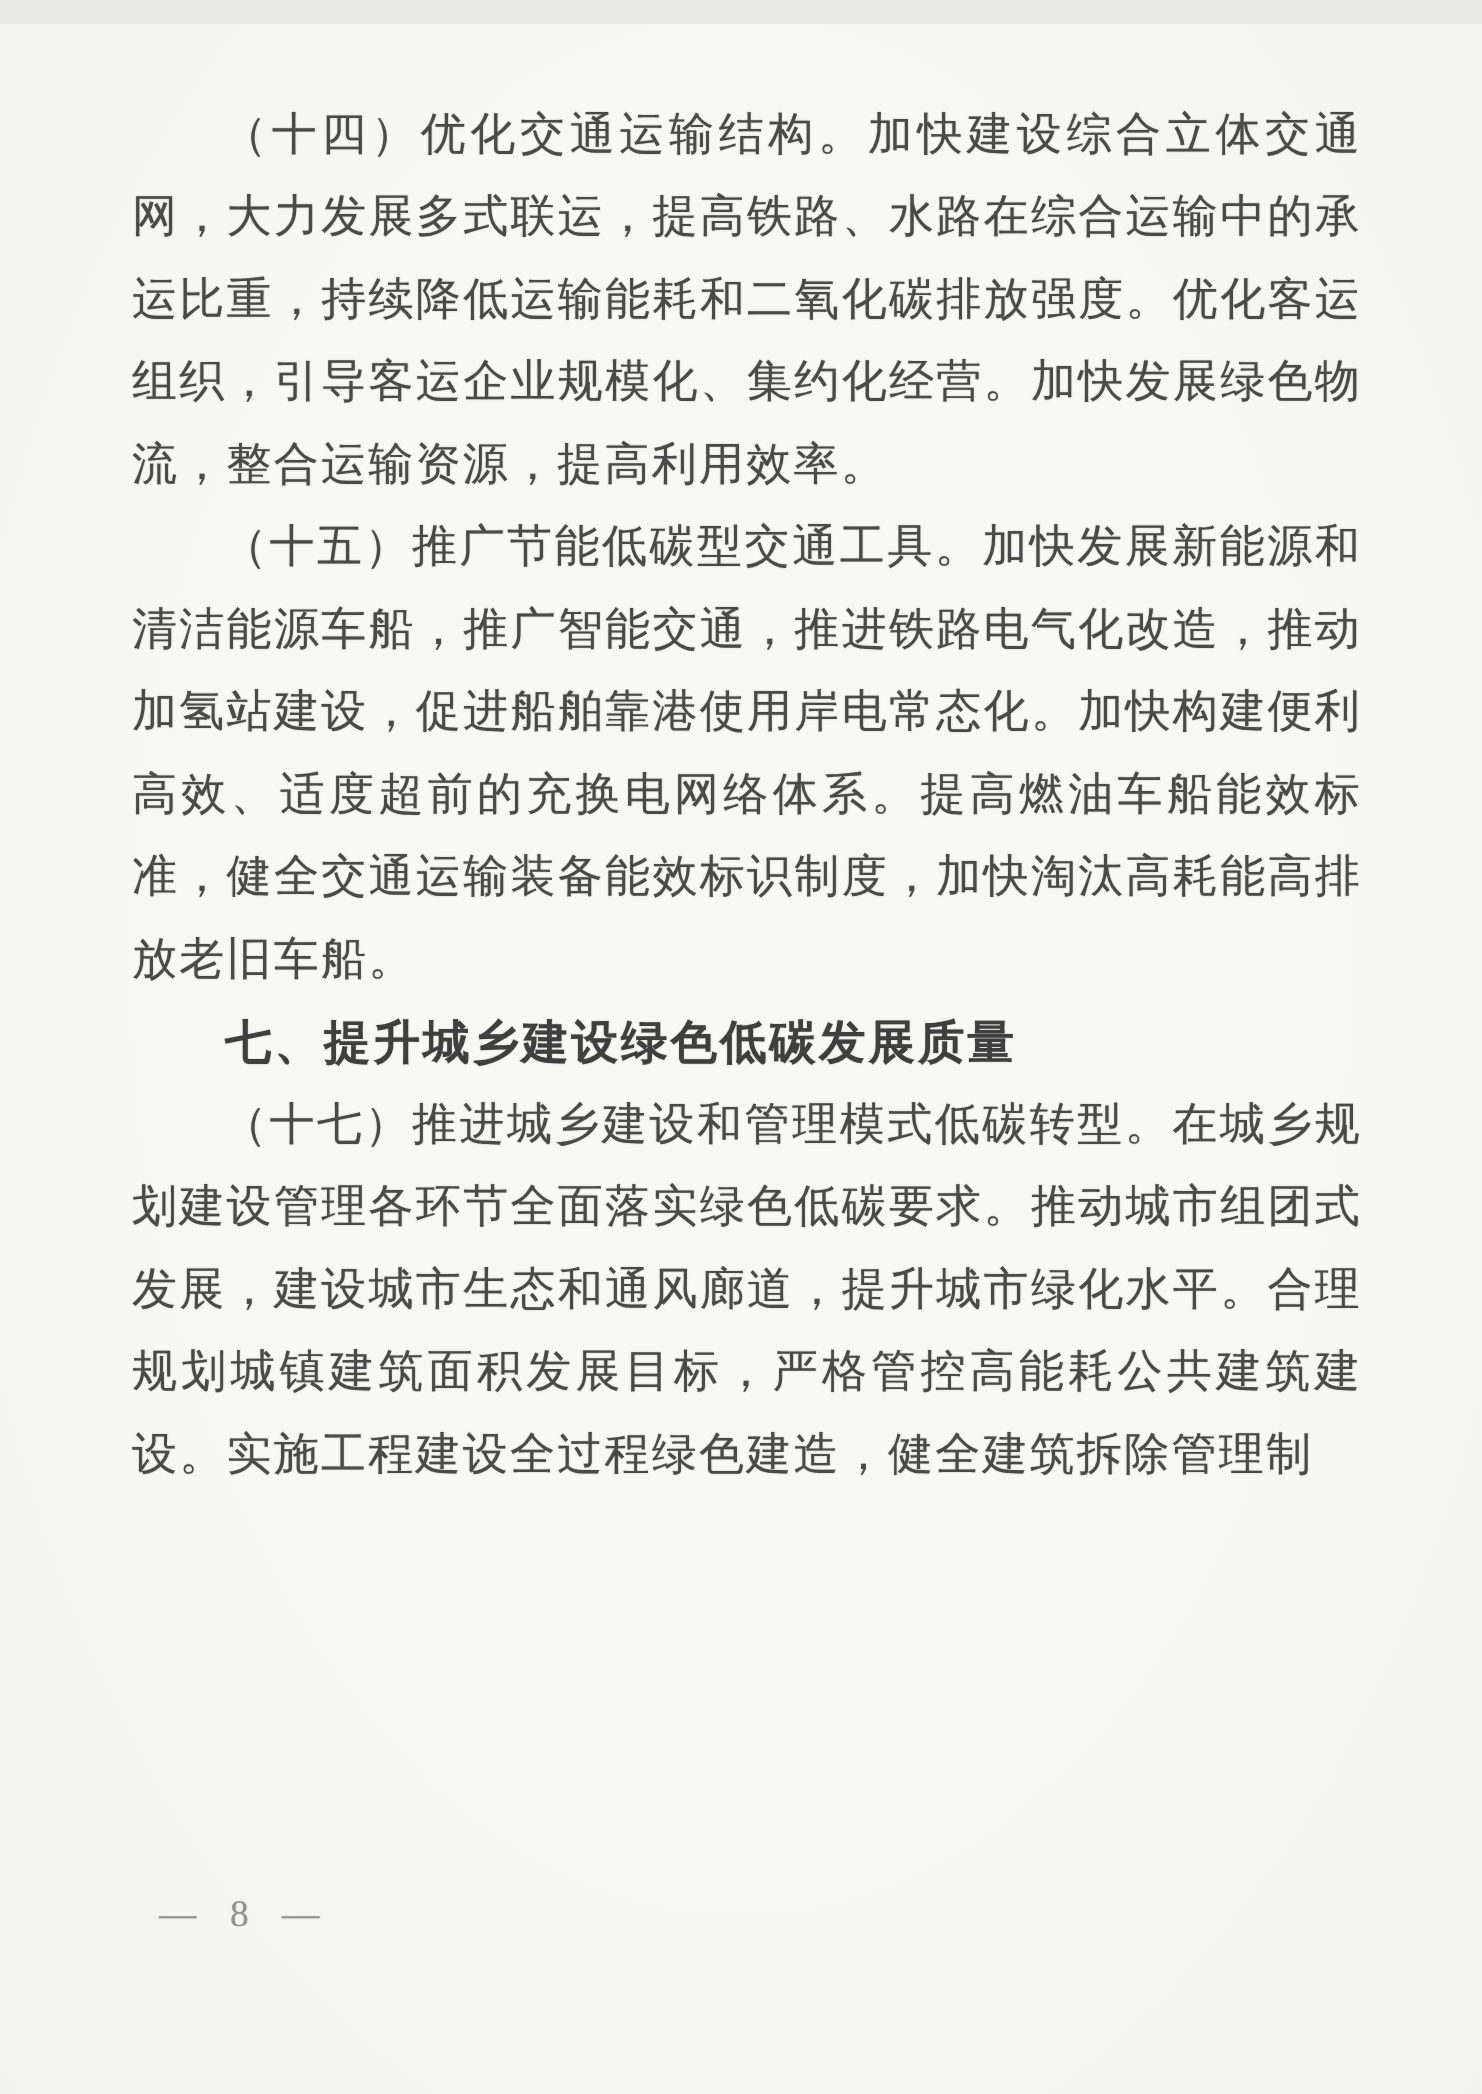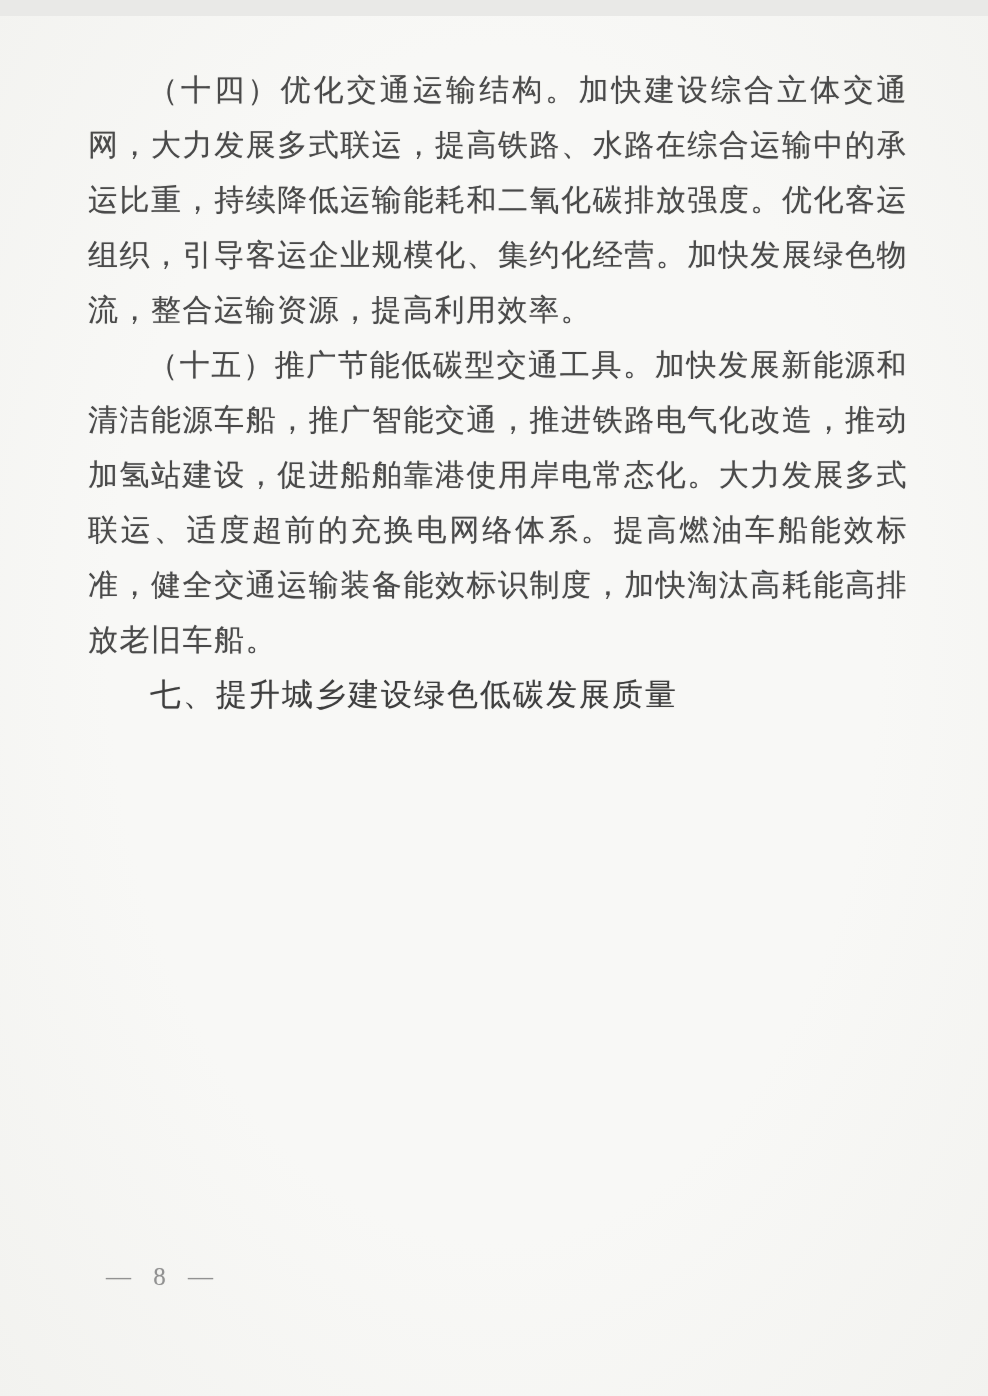--- a/index.html
+++ b/index.html
@@ -34,21 +34,21 @@
     text-indent: 2em;
     text-shadow: 0 0 1px rgba(74,74,74,0.45);
   }
   h2.section-heading {
     margin: 0;
     font-size: 31px;
     line-height: 55px;
     letter-spacing: 2px;
     color: #3f3f3f;
     font-family: "Liberation Sans", "DejaVu Sans", sans-serif;
-    font-weight: normal;
+    font-weight: bold;
     text-indent: 2em;
     text-shadow: 0 0 1px rgba(63,63,63,0.4);
   }
   .page-number {
     position: absolute;
     left: 106px;
     top: 1246px;
     font-size: 25px;
     line-height: 30px;
     color: #929292;
@@ -56,17 +56,18 @@
     font-family: "Liberation Serif", "DejaVu Serif", serif;
     text-shadow: 0 0 1px rgba(146,146,146,0.4);
   }
 </style>
 </head>
 <body>
 
 <div class="page">
   <div class="content">
     <p class="body-para">（十四）优化交通运输结构。加快建设综合立体交通网，大力发展多式联运，提高铁路、水路在综合运输中的承运比重，持续降低运输能耗和二氧化碳排放强度。优化客运组织，引导客运企业规模化、集约化经营。加快发展绿色物流，整合运输资源，提高利用效率。</p>
-    <p class="body-para">（十五）推广节能低碳型交通工具。加快发展新能源和清洁能源车船，推广智能交通，推进铁路电气化改造，推动加氢站建设，促进船舶靠港使用岸电常态化。大力发展多式联运、适度超前的充换电网络体系。提高燃油车船能效标准，健全交通运输装备能效标识制度，加快淘汰高耗能高排放老旧车船。</p>
+    <p class="body-para">（十五）推广节能低碳型交通工具。加快发展新能源和清洁能源车船，推广智能交通，推进铁路电气化改造，推动加氢站建设，促进船舶靠港使用岸电常态化。加快构建便利高效、适度超前的充换电网络体系。提高燃油车船能效标准，健全交通运输装备能效标识制度，加快淘汰高耗能高排放老旧车船。</p>
     <h2 class="section-heading">七、提升城乡建设绿色低碳发展质量</h2>
+    <p class="body-para">（十七）推进城乡建设和管理模式低碳转型。在城乡规划建设管理各环节全面落实绿色低碳要求。推动城市组团式发展，建设城市生态和通风廊道，提升城市绿化水平。合理规划城镇建筑面积发展目标，严格管控高能耗公共建筑建设。实施工程建设全过程绿色建造，健全建筑拆除管理制</p>
   </div>
   <div class="page-number">— 8 —</div>
 </div>
 
 </body></html>

